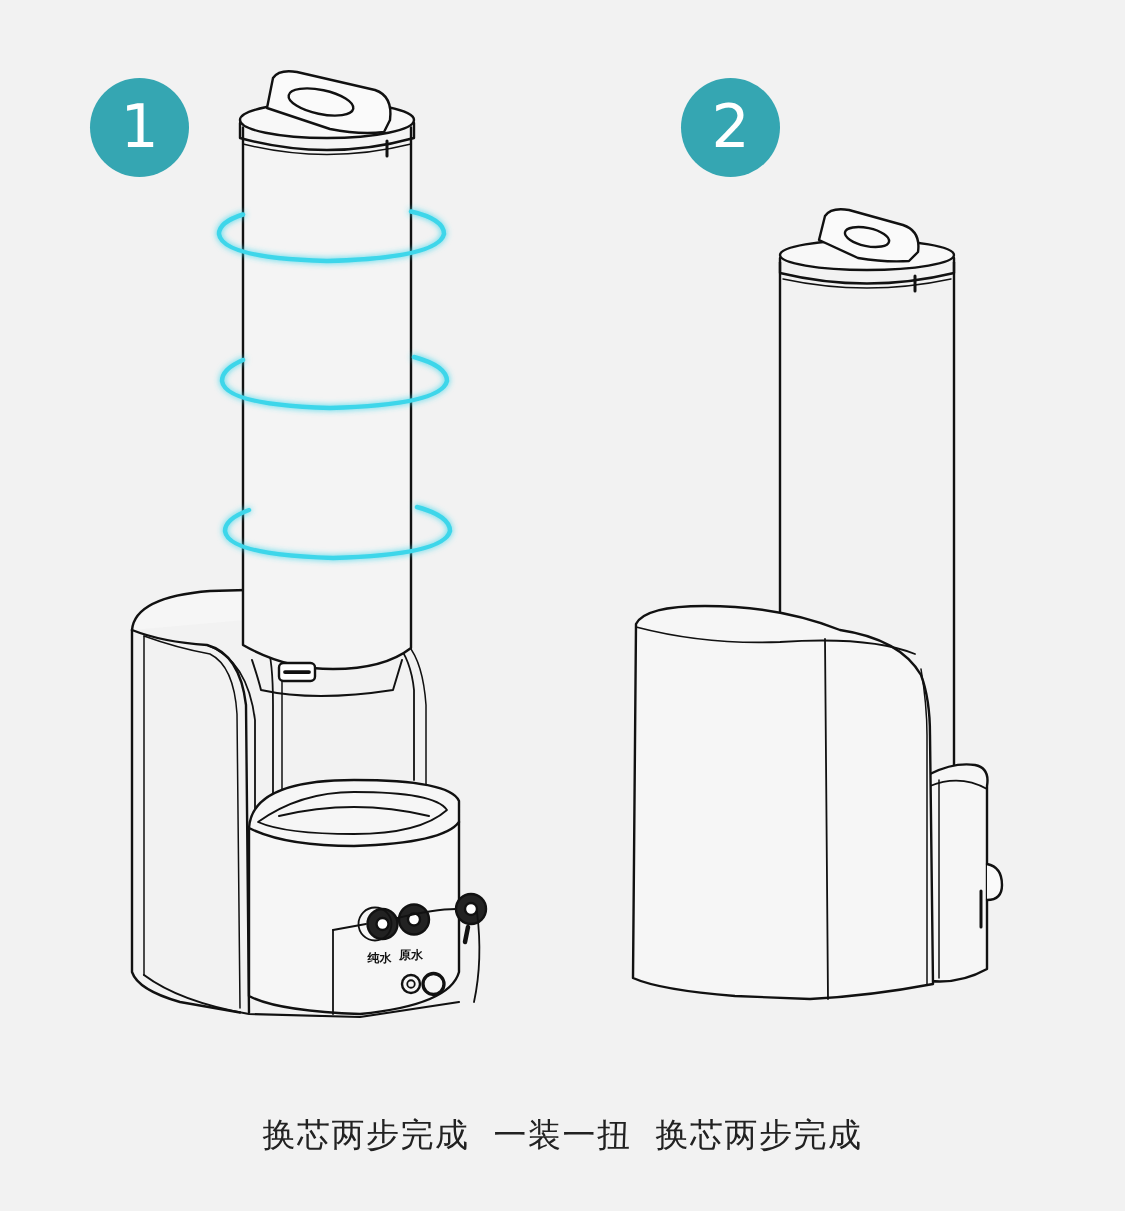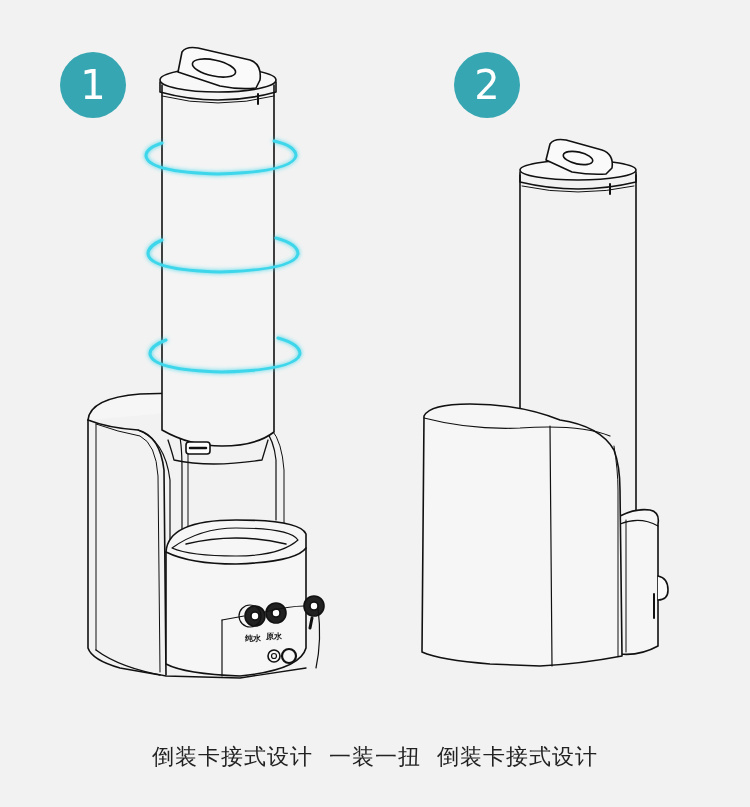--- a/index.html
+++ b/index.html
@@ -108,13 +108,13 @@
     <path d="M654 594 L654 618" stroke-width="2"></path>
 
     <path d="M424 416 Q430 404 470 404 Q520 404 560 420 Q600 426 614 450 Q620 466 620 490 L622 656 Q580 664 540 666 L490 664 Q440 660 422 652 Z" fill="#f6f6f6"></path>
     <path d="M424 418 Q470 430 520 428 Q580 424 610 436" stroke-width="1.2"></path>
     <path d="M550 426 L552 666" stroke-width="1.2"></path>
     <path d="M614 446 Q618 470 618 490 L618 656" stroke-width="1"></path>
     <path d="M626 520 L626 652" stroke-width="1"></path>
   </g>
 </svg>
 
-<div class="caption">倒装卡接式设计  一装一扭  倒装卡接式设计</div>
+<div class="caption">换芯两步完成  一装一扭  换芯两步完成</div>
 
 </body></html>

